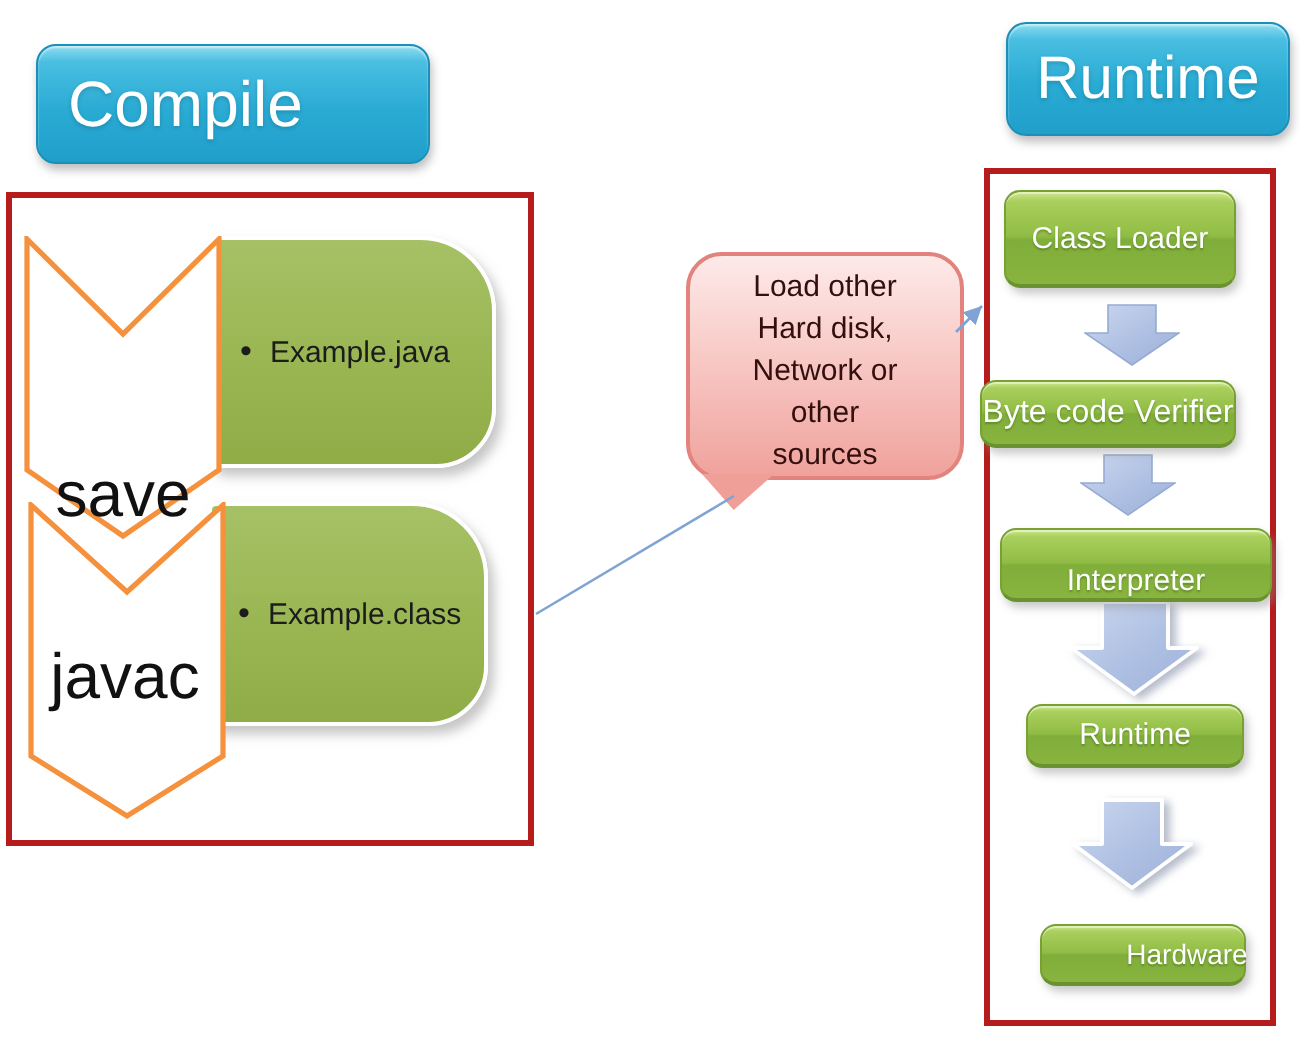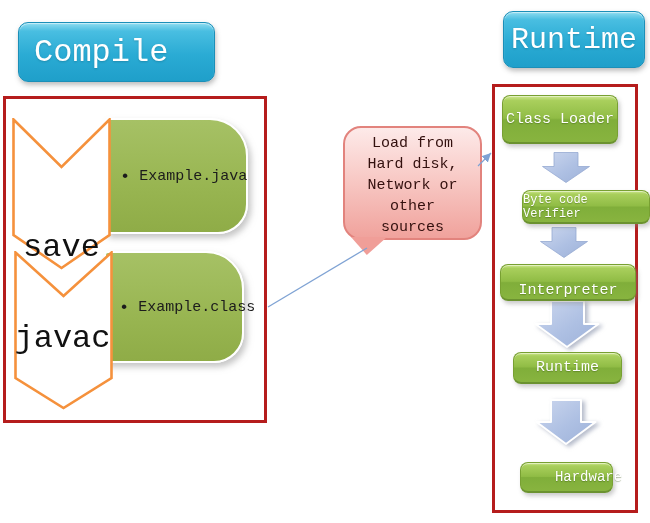--- a/index.html
+++ b/index.html
@@ -1,18 +1,18 @@
 <!DOCTYPE html>
 <html><head>
 <meta charset="utf-8">
 <style>
   html,body { margin:0; padding:0; background:#fff; }
   .canvas {
     position:relative; width:650px; height:523px; background:#ffffff;
-    font-family:Liberation Mono, monospace; overflow:hidden;
+    font-family:Liberation Sans, sans-serif; overflow:hidden;
   }
   
   .btn-blue {
     position:absolute; box-sizing:border-box;
     background:linear-gradient(180deg,#8edcf0 0%,#49bee1 14%,#2aabd4 55%,#1f9fca 100%);
     border:1px solid #1b8fb8; border-radius:10px;
     box-shadow:1px 3px 5px rgba(110,110,110,.45), inset 0 1px 1px rgba(255,255,255,.55);
     color:#fff; display:flex; align-items:center;
   }
   .btn-blue .lbl { text-shadow:0 1px 2px rgba(0,60,80,.25); }
@@ -53,24 +53,24 @@
   
   .gbtn {
     position:absolute; box-sizing:border-box; z-index:2;
     background:linear-gradient(180deg,#cfe791 0%,#a9cf5c 10%,#90bc45 48%,#80ae3a 52%,#88b43f 100%);
     border:1px solid #78a032; border-bottom:2px solid #6b9230; border-radius:8px;
     box-shadow:2px 3px 4px rgba(140,140,140,.45), inset 0 1px 0 rgba(255,255,255,.45);
     color:#fff; display:flex; align-items:center; justify-content:center;
     text-shadow:0 1px 1px rgba(40,70,0,.35);
   }
   #gbtn-classloader { left:502px; top:95px;  width:116px; height:49px; font-size:15px; }
-  #gbtn-verifier    { left:522px; top:190px; width:128px; height:34px; font-size:12px; }
+  #gbtn-verifier    { left:490px; top:190px; width:128px; height:34px; font-size:16px; }
   #gbtn-interpreter { left:500px; top:264px; width:136px; height:37px; font-size:15px;align-items:flex-end; }
   #gbtn-runtime     { left:513px; top:352px; width:109px; height:32px; font-size:15px; }
-  #gbtn-hardware    { left:520px; top:462px; width:93px;  height:31px; font-size:14px;padding-left:44px; }
+  #gbtn-hardware    { left:520px; top:462px; width:103px;  height:31px; font-size:14px;padding-left:44px; }
   
   .flow-arrow { position:absolute; z-index:1; }
   .flow-arrow.lg { filter:drop-shadow(3px 2px 2px rgba(120,132,158,.55)); }
   
   #connectors { position:absolute; left:0; top:0; z-index:5; pointer-events:none; }
 </style>
 </head>
 <body>
 
 <div class="canvas">
@@ -107,21 +107,21 @@
     <path d="M1.5,1.5 L49.5,49 L97.5,1.5 L97.5,117 L49.5,150 L1.5,117 Z" fill="#ffffff" stroke="#F5913C" stroke-width="2.6" stroke-linejoin="miter"></path>
   </svg>
   <div class="chev-label" style="left:12px; top:181px; width:99px;margin-top:48px;">save</div>
 
   <svg class="chev" style="left:14px; top:251px;" width="99" height="159" viewBox="0 0 99 159">
     <path d="M1.5,1.5 L49.5,45 L97.5,1.5 L97.5,127 L49.5,157 L1.5,127 Z" fill="#ffffff" stroke="#F5913C" stroke-width="2.6" stroke-linejoin="miter"></path>
   </svg>
   <div class="chev-label" style="left:11px; top:306px; width:103px;margin-top:14px;">javac</div>
 
   <div class="bubble">
-    <div>Load from</div>
+    <div>Load other</div>
     <div>Hard disk,</div>
     <div>Network or</div>
     <div>other</div>
     <div>sources</div>
   </div>
   <div class="bubble-tail"></div>
 
   <div class="frame" id="right-frame"></div>
 
   <div class="gbtn" id="gbtn-classloader">

